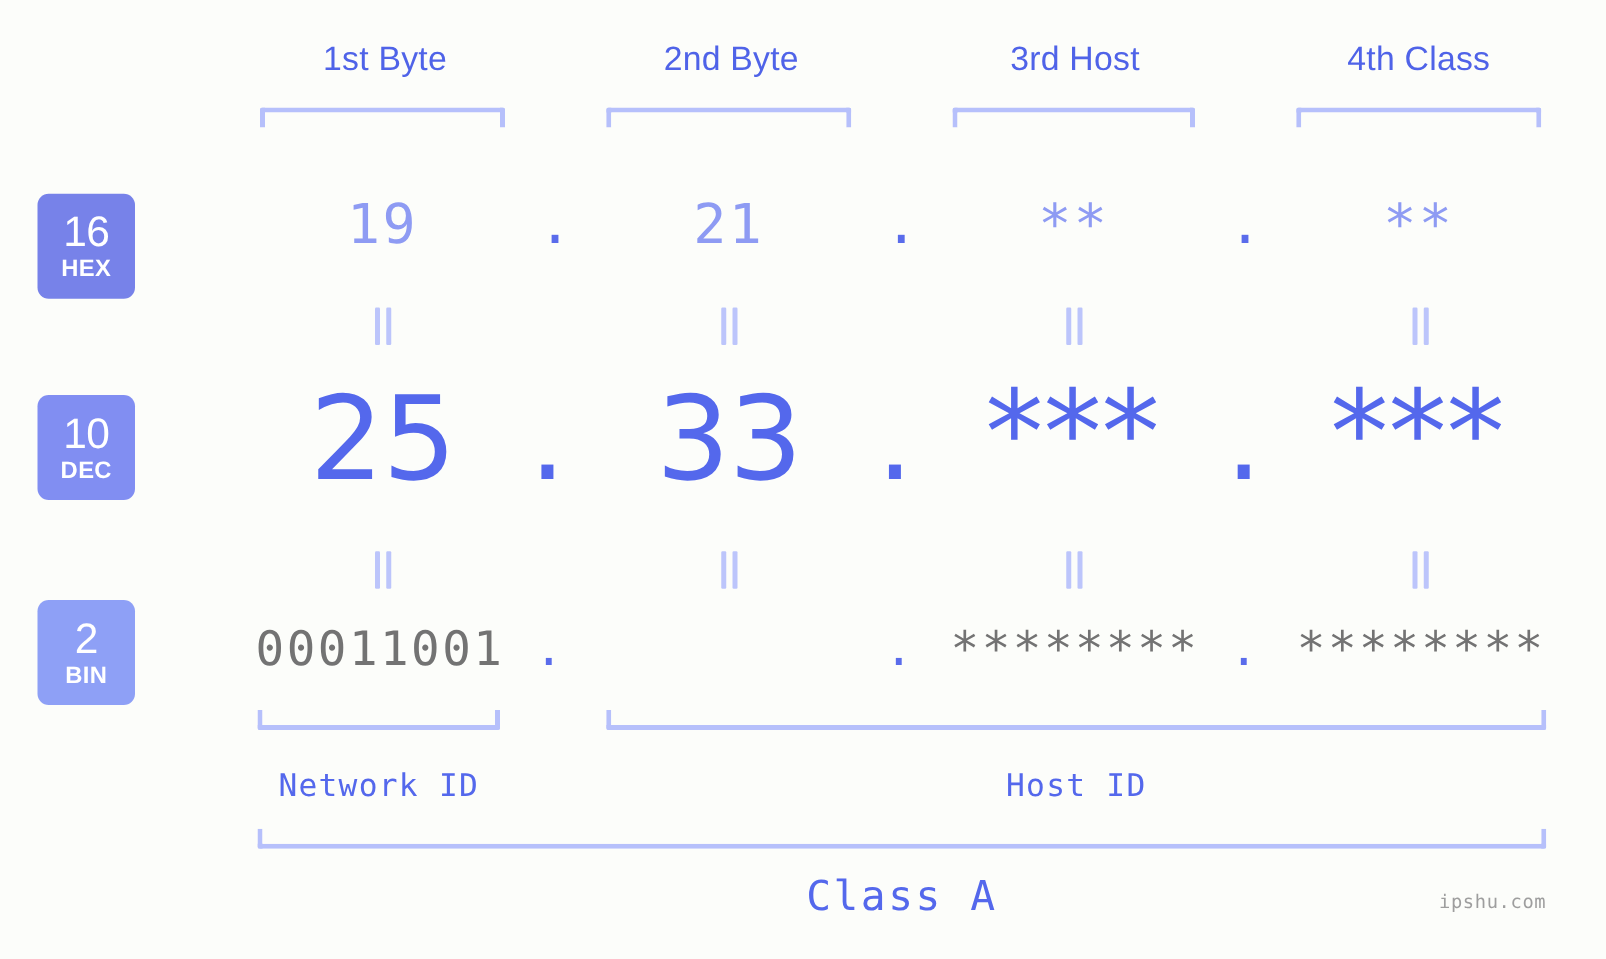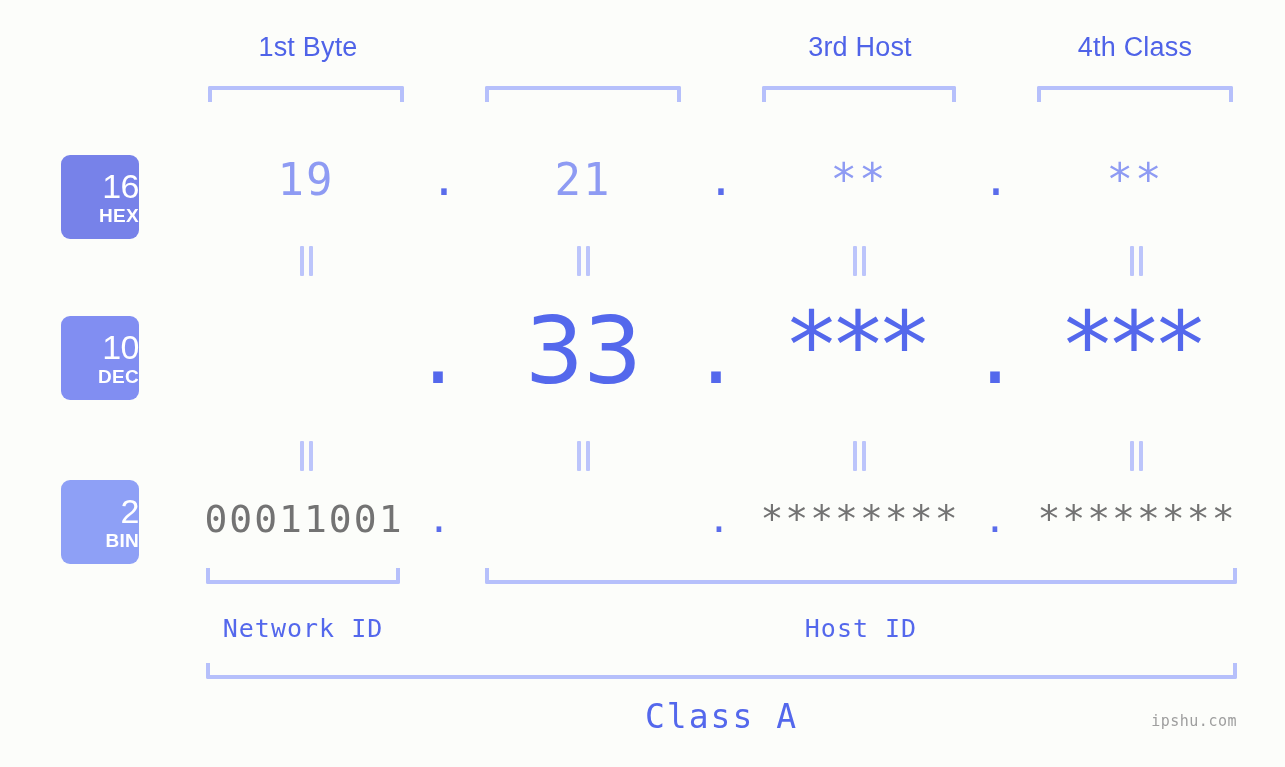--- a/index.html
+++ b/index.html
@@ -46,27 +46,27 @@
     border: 4px solid #b6c0fb;
     border-top: none;
     height: 16px;
     box-sizing: border-box;
     border-radius: 0 0 2px 2px;
   }
 
   
   .badge {
     position: absolute;
-    left: 61px;
+    left: 30px;
     width: 78px;
     border-radius: 9px;
     color: #ffffff;
     display: flex;
     flex-direction: column;
-    align-items: flex-end;
+    align-items: center;
     justify-content: center;
     line-height: 1;
   }
   .badge .num {
     font-size: 34px;
     font-weight: 400;
     letter-spacing: -0.5px;
   }
   .badge .nm {
     font-size: 19px;
@@ -175,20 +175,21 @@
     color: #9e9e9e;
     letter-spacing: 0.5px;
   }
 </style>
 </head>
 <body>
 
 <div id="canvas">
 
   <div class="byte-label" style="left:188px;">1st Byte</div>
+  <div class="byte-label" style="left:465px;">2nd Byte</div>
   <div class="byte-label" style="left:740px;">3rd Host</div>
   <div class="byte-label" style="left:1015px;">4th Class</div>
 
   <div class="bracket-down" style="left:208px; top:86px;  width:196px;"></div>
   <div class="bracket-down" style="left:485px; top:86px;  width:196px;"></div>
   <div class="bracket-down" style="left:762px; top:86px;  width:194px;"></div>
   <div class="bracket-down" style="left:1037px;top:86px;  width:196px;"></div>
 
   <div class="badge" id="badge-hex">
     <span class="num">16</span>
@@ -221,20 +222,21 @@
     </div>
   <div class="eq" style="left:849px; top:246px;">
       <i></i>
       <i></i>
     </div>
   <div class="eq" style="left:1126px;top:246px;">
       <i></i>
       <i></i>
     </div>
 
+  <div class="cell dec-val" style="left:208px; top:305px; width:196px;">25</div>
   <div class="cell dec-dot" style="left:398px; top:305px; width:80px;">.</div>
   <div class="cell dec-val" style="left:485px; top:305px; width:196px;">33</div>
   <div class="cell dec-dot" style="left:676px; top:305px; width:80px;">.</div>
   <div class="cell dec-star" style="left:760px; top:300px; width:196px;">***</div>
   <div class="cell dec-dot" style="left:955px; top:305px; width:80px;">.</div>
   <div class="cell dec-star" style="left:1036px;top:300px; width:196px;">***</div>
 
   <div class="eq" style="left:296px; top:441px;">
       <i></i>
       <i></i>

